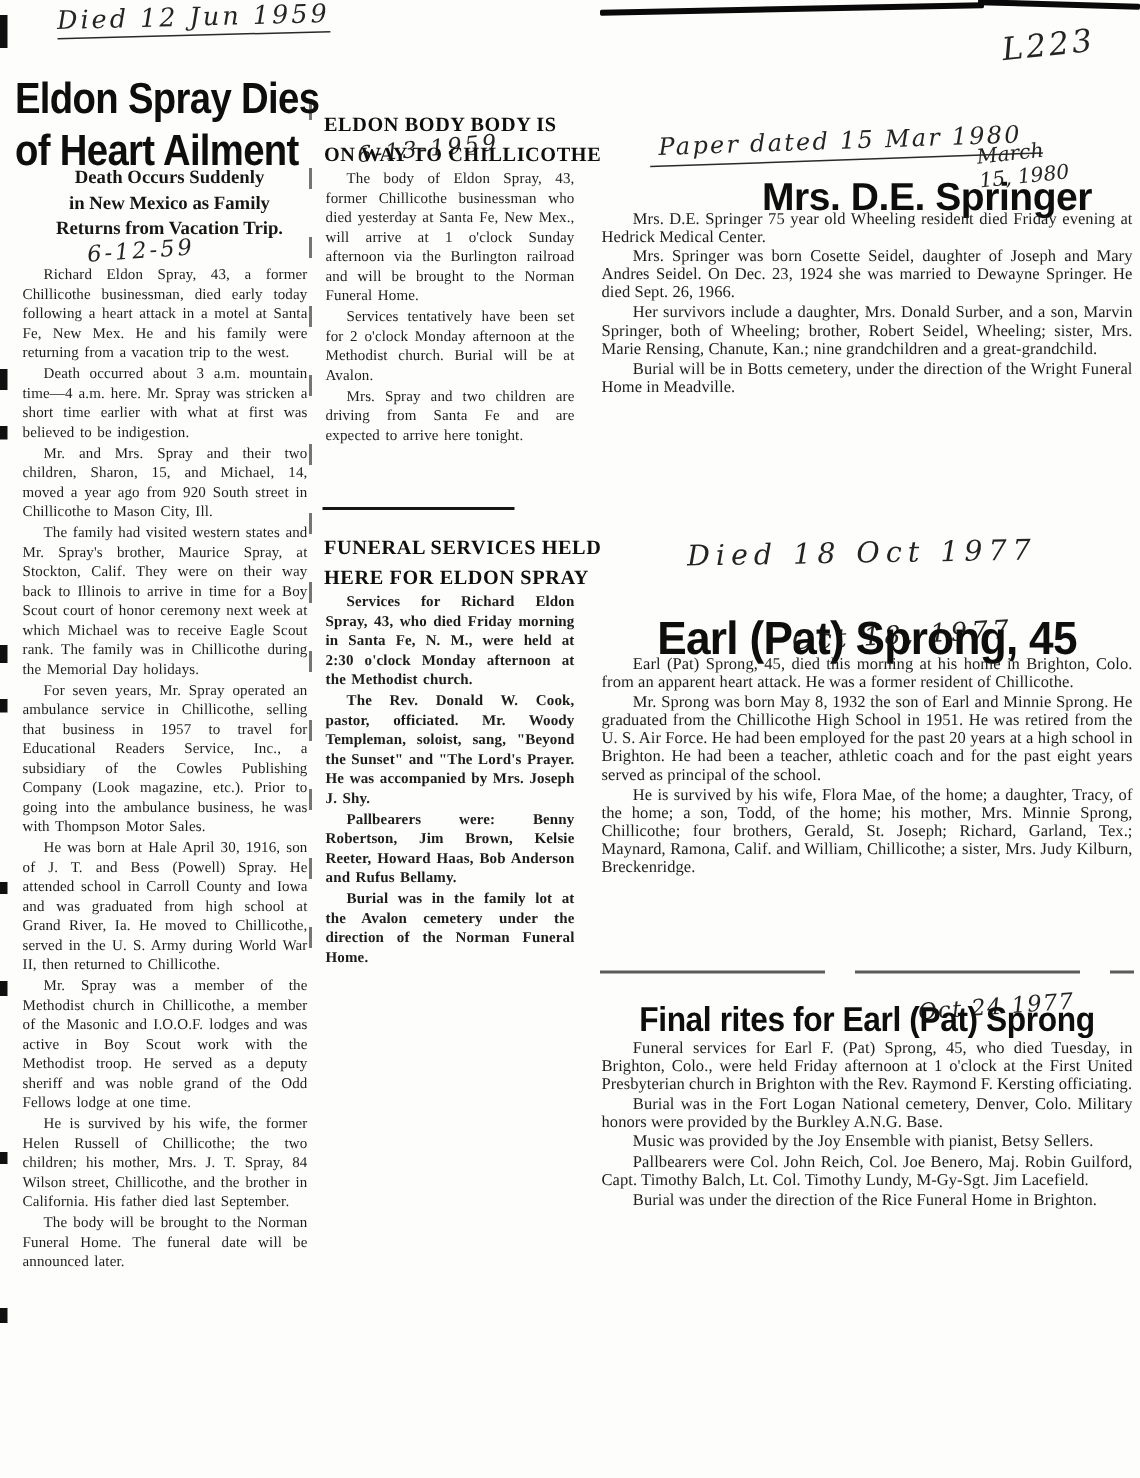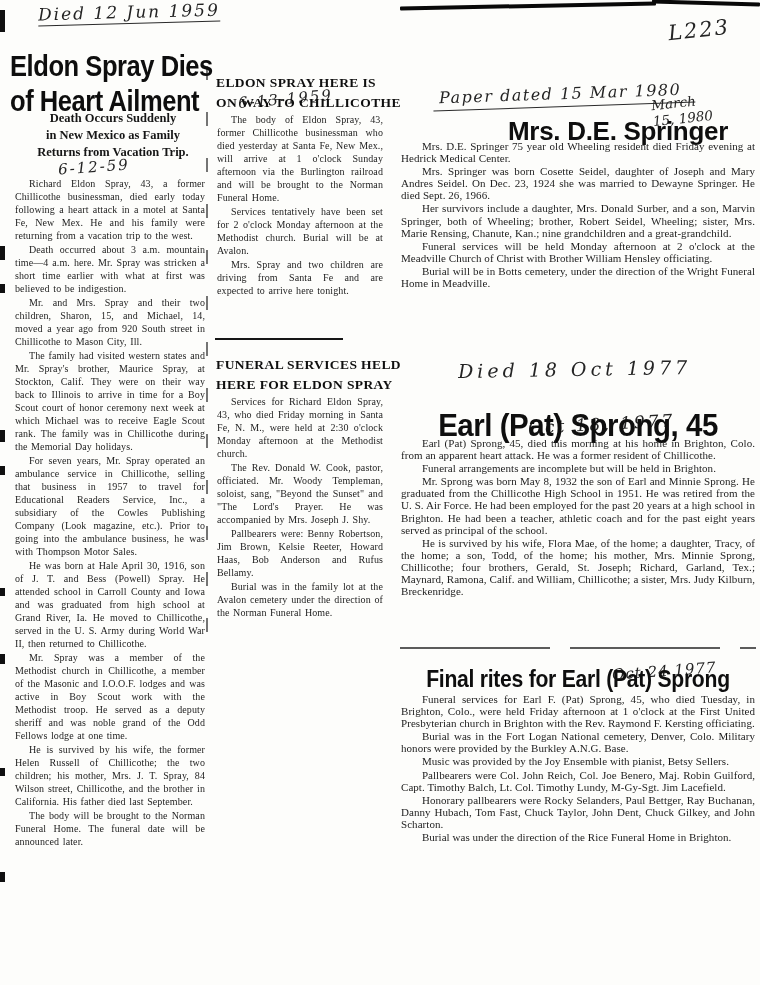--- a/index.html
+++ b/index.html
@@ -133,71 +133,68 @@
         <p>For seven years, Mr. Spray operated an ambulance service in Chillicothe, selling that business in 1957 to travel for Educational Readers Service, Inc., a subsidiary of the Cowles Publishing Company (Look magazine, etc.).  Prior to going into the ambulance business, he was with Thompson Motor Sales.</p>
         <p>He was born at Hale April 30, 1916, son of J. T. and Bess (Powell) Spray.  He attended school in Carroll County and Iowa and was graduated from high school at Grand River, Ia.  He moved to Chillicothe, served in the U. S. Army during World War II, then returned to Chillicothe.</p>
         <p>Mr. Spray was a member of the Methodist church in Chillicothe, a member of the Masonic and I.O.O.F. lodges and was active in Boy Scout work with the Methodist troop.  He served as a deputy sheriff and was noble grand of the Odd Fellows lodge at one time.</p>
         <p>He is survived by his wife, the former Helen Russell of Chillicothe; the two children; his mother, Mrs. J. T. Spray, 84 Wilson street, Chillicothe, and the brother in California.  His father died last September.</p>
         <p>The body will be brought to the Norman Funeral Home.  The funeral date will be announced later.</p>
       </div>
   </section>
 
   <section>
     <h2 class="serif-caps-hl" style="left:216px;top:62px;">
-      <span>ELDON SPRAY HERE IS</span><br>
+      <span>ELDON BODY BODY IS</span><br>
       <span>ON WAY TO CHILLICOTHE</span>
     </h2>
     <div class="np-body col-narrow" style="left:216px;top:112px;width:168px;">
         <p>The body of Eldon Spray, 43, former Chillicothe businessman who died yesterday at Santa Fe, New Mex., will arrive at 1 o'clock Sunday afternoon via the Burlington railroad and will be brought to the Norman Funeral Home.</p>
         <p>Services tentatively have been set for 2 o'clock Monday afternoon at the Methodist church.  Burial will be at Avalon.</p>
         <p>Mrs. Spray and two children are driving from Santa Fe and are expected to arrive here tonight.</p>
       </div>
   </section>
 
   <section>
     <div class="mini-rule"></div>
     <h2 class="serif-caps-hl" style="left:216px;top:344px;">
       <span>FUNERAL SERVICES HELD</span><br>
       <span>HERE FOR ELDON SPRAY</span>
     </h2>
-    <div class="np-body col-narrow" style="left:216px;top:394px;width:168px;">
+    <div class="np-body col-narrow" style="left:216px;top:394px;width:168px;font-weight:bold;">
         <p>Services for Richard Eldon Spray, 43, who died Friday morning in Santa Fe, N. M., were held at 2:30 o'clock Monday afternoon at the Methodist church.</p>
         <p>The Rev. Donald W. Cook, pastor, officiated. Mr. Woody Templeman, soloist, sang, "Beyond the Sunset" and "The Lord's Prayer. He was accompanied by Mrs. Joseph J. Shy.</p>
         <p>Pallbearers were: Benny Robertson, Jim Brown, Kelsie Reeter, Howard Haas, Bob Anderson and Rufus Bellamy.</p>
         <p>Burial was in the family lot at the Avalon cemetery under the direction of the Norman Funeral Home.</p>
       </div>
   </section>
 
   <section>
     <h1 class="hl-sans springer-headline">Mrs. D.E. Springer</h1>
     <div class="np-body col-wide" style="left:400px;top:139px;width:356px;">
         <p>Mrs. D.E. Springer 75 year old Wheeling resident died Friday evening at Hedrick Medical Center.</p>
         <p>Mrs. Springer was born Cosette Seidel, daughter of Joseph and Mary Andres Seidel. On Dec. 23, 1924 she was married to Dewayne Springer. He died Sept. 26, 1966.</p>
         <p>Her survivors include a daughter, Mrs. Donald Surber, and a son, Marvin Springer, both of Wheeling; brother, Robert Seidel, Wheeling; sister, Mrs. Marie Rensing, Chanute, Kan.; nine grandchildren and a great-grandchild.</p>
-        <p>Funeral services will be held Monday afternoon at 2 o'clock at the Meadville Church of Christ with Brother William Hensley officiating.</p>
         <p>Burial will be in Botts cemetery, under the direction of the Wright Funeral Home in Meadville.</p>
       </div>
   </section>
 
   <section>
     <h1 class="hl-sans sprong-headline">Earl (Pat) Sprong, 45</h1>
     <div class="np-body col-wide" style="left:400px;top:436px;width:356px;">
         <p>Earl (Pat) Sprong, 45, died this morning at his home in Brighton, Colo. from an apparent heart attack. He was a former resident of Chillicothe.</p>
-        <p>Funeral arrangements are incomplete but will be held in Brighton.</p>
         <p>Mr. Sprong was born May 8, 1932 the son of Earl and Minnie Sprong. He graduated from the Chillicothe High School in 1951. He was retired from the U. S. Air Force. He had been employed for the past 20 years at a high school in Brighton. He had been a teacher, athletic coach and for the past eight years served as principal of the school.</p>
         <p>He is survived by his wife, Flora Mae, of the home; a daughter, Tracy, of the home; a son, Todd, of the home; his mother, Mrs. Minnie Sprong, Chillicothe; four brothers, Gerald, St. Joseph; Richard, Garland, Tex.; Maynard, Ramona, Calif. and William, Chillicothe; a sister, Mrs. Judy Kilburn, Breckenridge.</p>
       </div>
   </section>
 
   <section>
     <div class="final-rule"></div>
     <h1 class="hl-sans final-headline">Final rites for Earl (Pat) Sprong</h1>
     <div class="np-body col-wide" style="left:400px;top:692px;width:356px;">
         <p>Funeral services for Earl F. (Pat) Sprong, 45, who died Tuesday, in Brighton, Colo., were held Friday afternoon at 1 o'clock at the First United Presbyterian church in Brighton with the Rev. Raymond F. Kersting officiating.</p>
         <p>Burial was in the Fort Logan National cemetery, Denver, Colo. Military honors were provided by the Burkley A.N.G. Base.</p>
         <p>Music was provided by the Joy Ensemble with pianist, Betsy Sellers.</p>
         <p>Pallbearers were Col. John Reich, Col. Joe Benero, Maj. Robin Guilford, Capt. Timothy Balch, Lt. Col. Timothy Lundy, M-Gy-Sgt. Jim Lacefield.</p>
-        <p>Honorary pallbearers were Rocky Selanders, Paul Bettger, Ray Buchanan, Danny Hubach, Tom Fast, Chuck Taylor, John Dent, Chuck Gilkey, and John Scharton.</p>
         <p>Burial was under the direction of the Rice Funeral Home in Brighton.</p>
       </div>
   </section>
 
 </div>
 
 </body></html>

